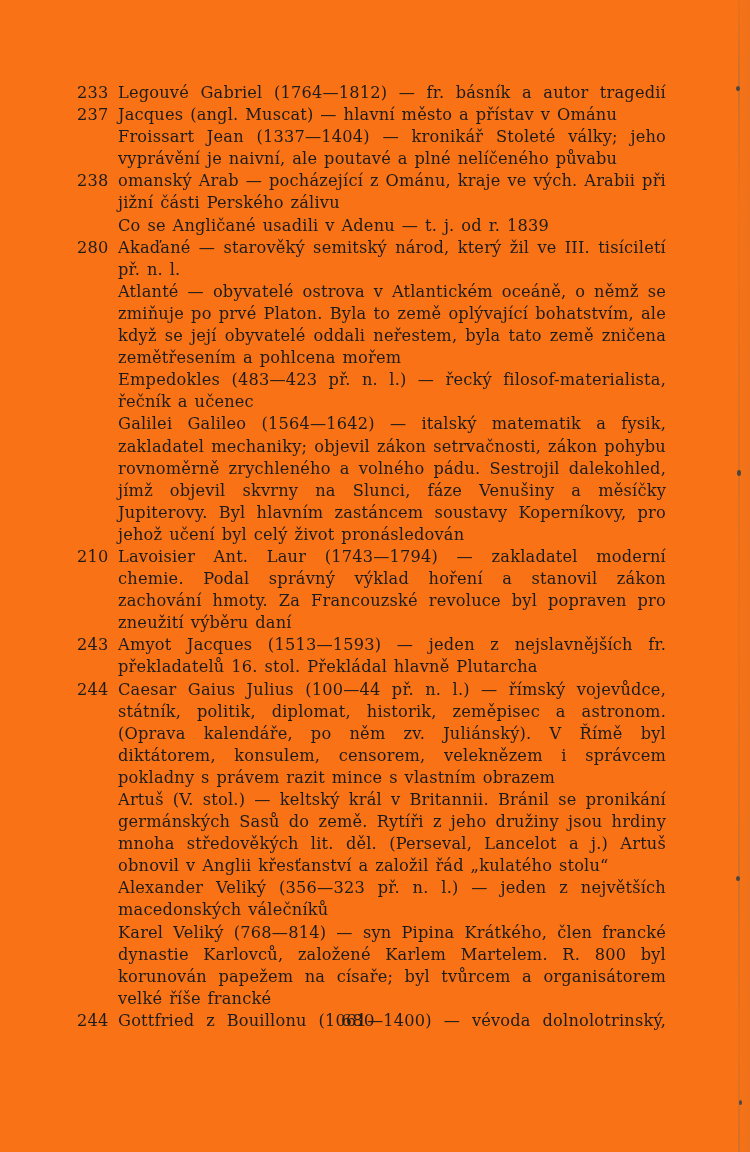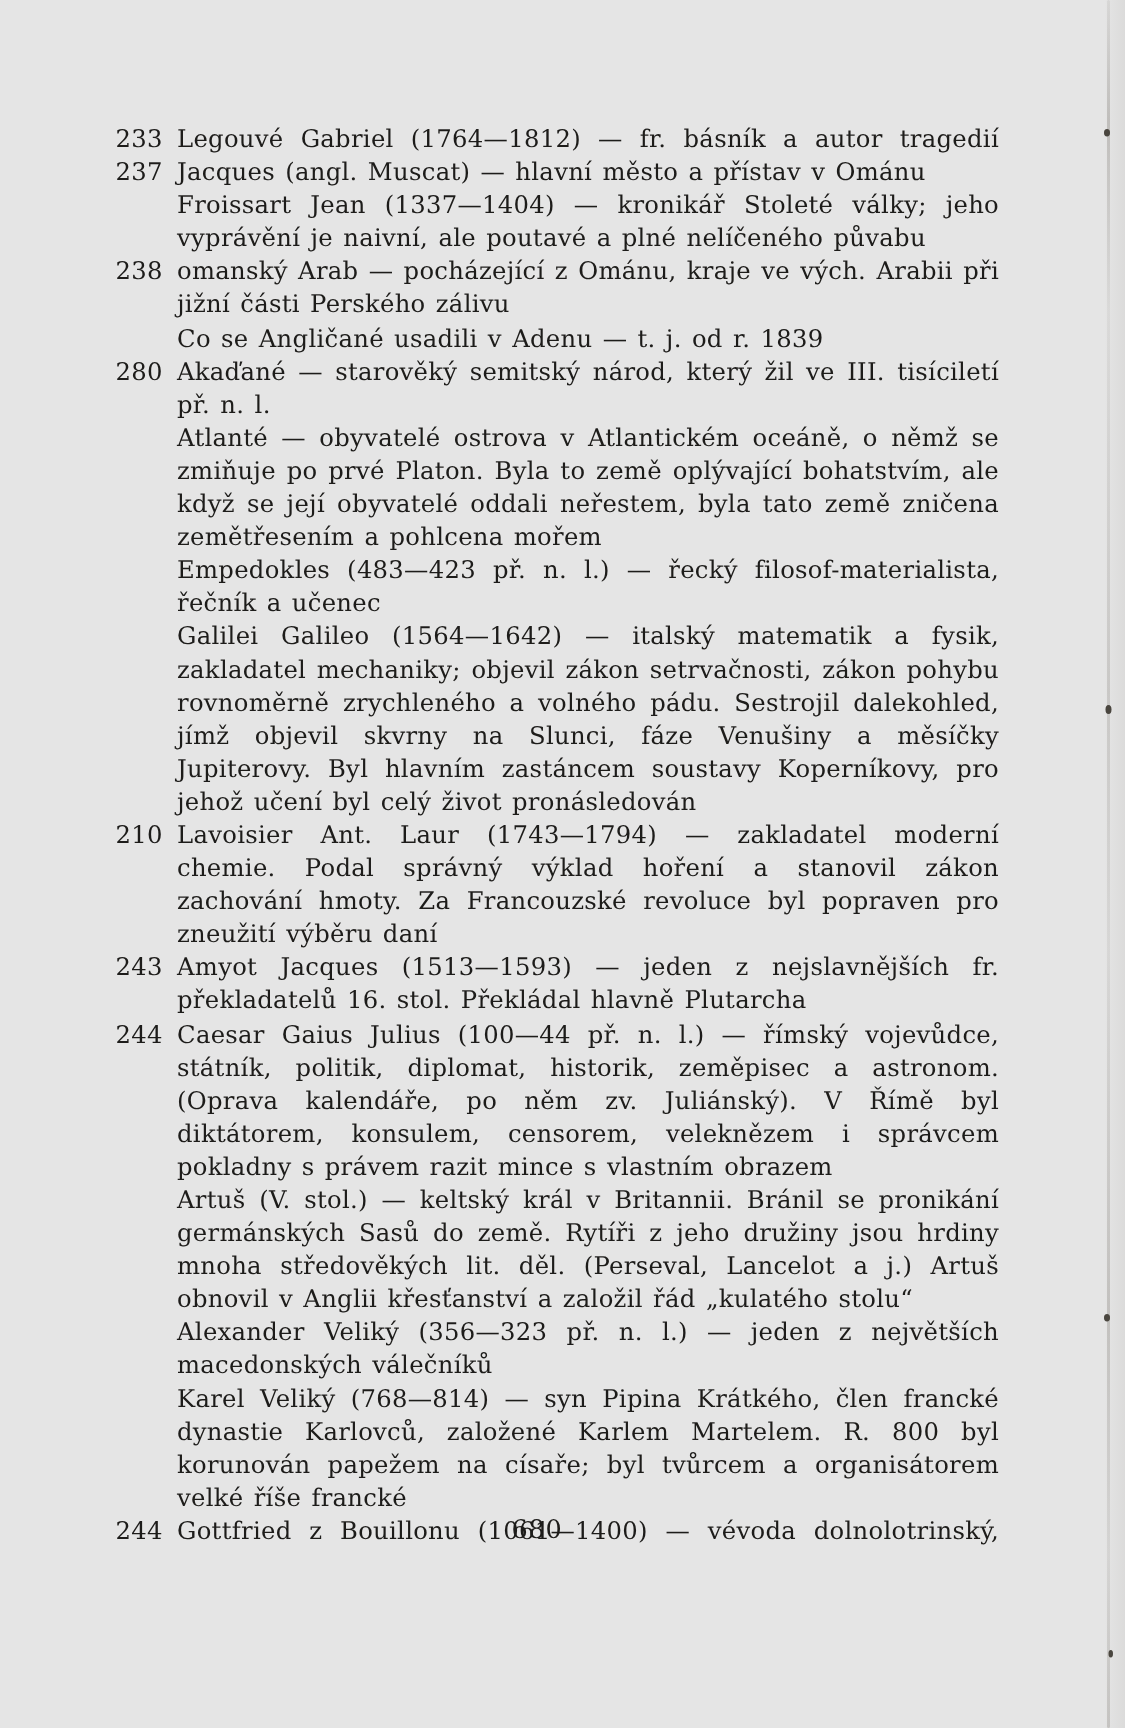--- a/index.html
+++ b/index.html
@@ -12,21 +12,21 @@
   }
   .page {
     position: absolute;
     inset: 0;
     width: 750px;
     height: 1152px;
     background:
       radial-gradient(ellipse 120% 90% at 44% 42%,
         #f6f5f2 0%, #f3f2ee 55%, #edecе7 82%, #e7e6e1 100%),
       #f2f1ed;
-    background-color: #e5e5e5;
+    background-color: #f97316;
     color: #1d1c1a;
   }
   
   .edge-line {
     position: absolute;
     top: 0;
     right: 10px;
     width: 2px;
     height: 1152px;
     background: linear-gradient(to bottom,

